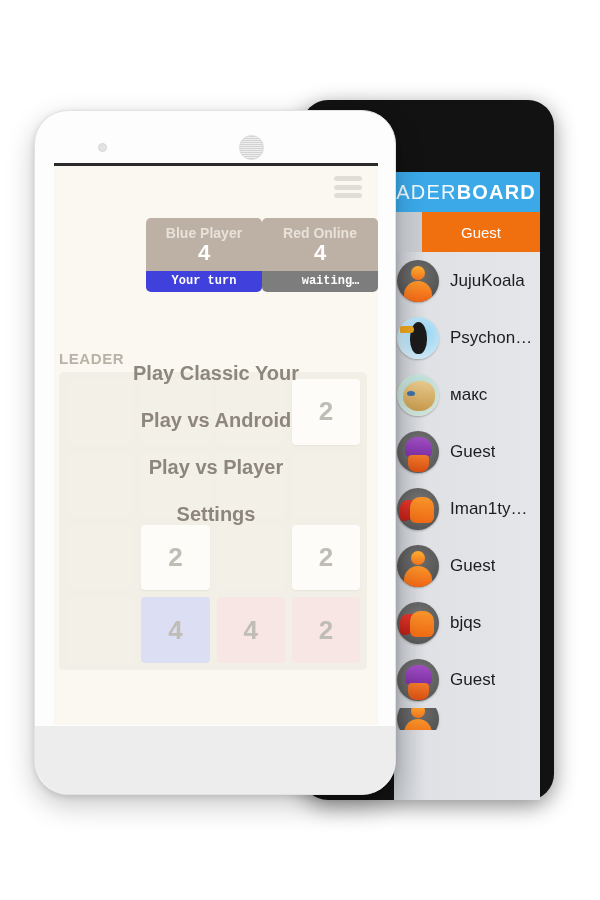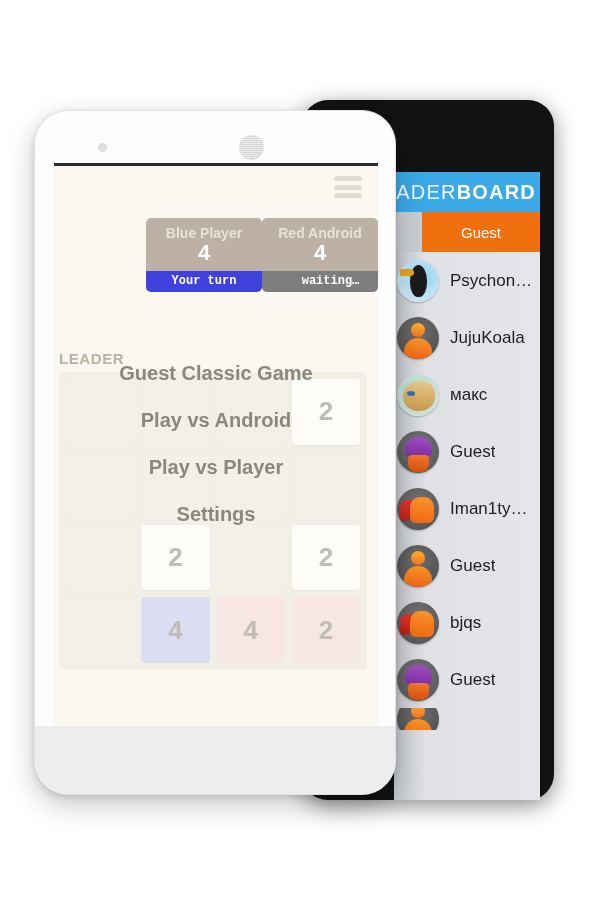--- a/index.html
+++ b/index.html
@@ -246,26 +246,26 @@
       </span>
     </div>
 
     <div id="lb-tabs">
       <div id="lb-tab-spacer"></div>
       <div id="lb-tab-weekly">Guest</div>
     </div>
 
     <div id="lb-list">
       <div class="lb-row">
+        <div class="lb-avatar av-person"></div>
+        <div class="lb-name">JujuKoala</div>
+      </div>
+      <div class="lb-row">
         <div class="lb-avatar av-goose"></div>
         <div class="lb-name">Psychon…</div>
-      </div>
-      <div class="lb-row">
-        <div class="lb-avatar av-person"></div>
-        <div class="lb-name">JujuKoala</div>
       </div>
       <div class="lb-row">
         <div class="lb-avatar av-lion"></div>
         <div class="lb-name">макс</div>
       </div>
       <div class="lb-row">
         <div class="lb-avatar av-monster"></div>
         <div class="lb-name">Guest</div>
       </div>
       <div class="lb-row">
@@ -307,21 +307,21 @@
     <div id="players">
       <div class="pcard">
         <div class="pcard-body">
           <div class="pcard-name">Blue Player</div>
           <div class="pcard-score">4</div>
         </div>
         <div class="pcard-status status-turn">Your turn</div>
       </div>
       <div class="pcard">
         <div class="pcard-body">
-          <div class="pcard-name">Red Android</div>
+          <div class="pcard-name">Red Online</div>
           <div class="pcard-score">4</div>
         </div>
         <div class="pcard-status status-wait">waiting…</div>
       </div>
     </div>
 
     <div id="restart">LEADER</div>
 
     <div id="grid">
       <div class="cell">
@@ -371,21 +371,21 @@
         </div>
       <div class="cell t-4">
           <span class="v">4</span>
         </div>
       <div class="cell t-4">
           <span class="v">2</span>
         </div>
     </div>
 
     <div id="menu-overlay">
-      <div class="menu-item">Guest Classic Game</div>
+      <div class="menu-item">Play Classic Your</div>
       <div class="menu-item">Play vs Android</div>
       <div class="menu-item">Play vs Player</div>
       <div class="menu-item">Settings</div>
     </div>
 
   </div>
 
   <div id="wp-chin"></div>
 </div>
 

